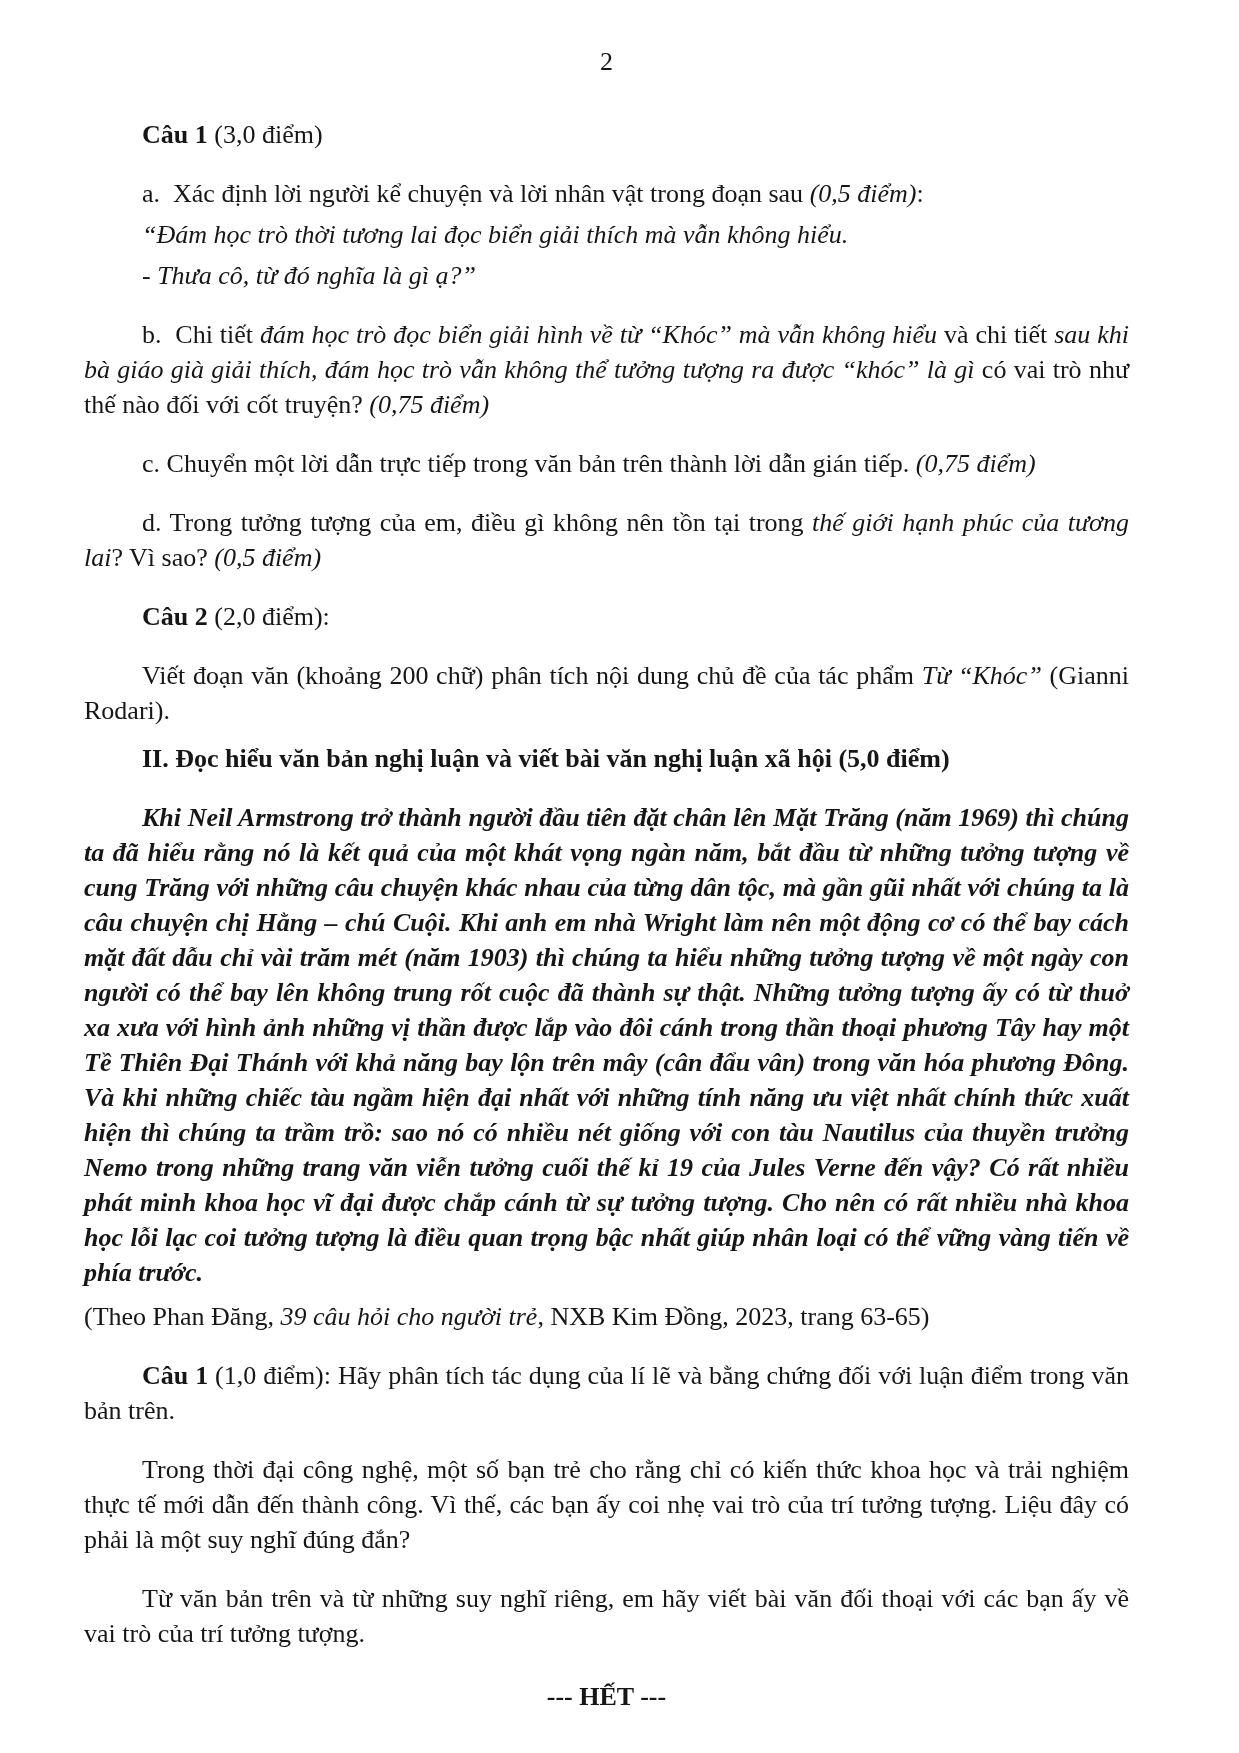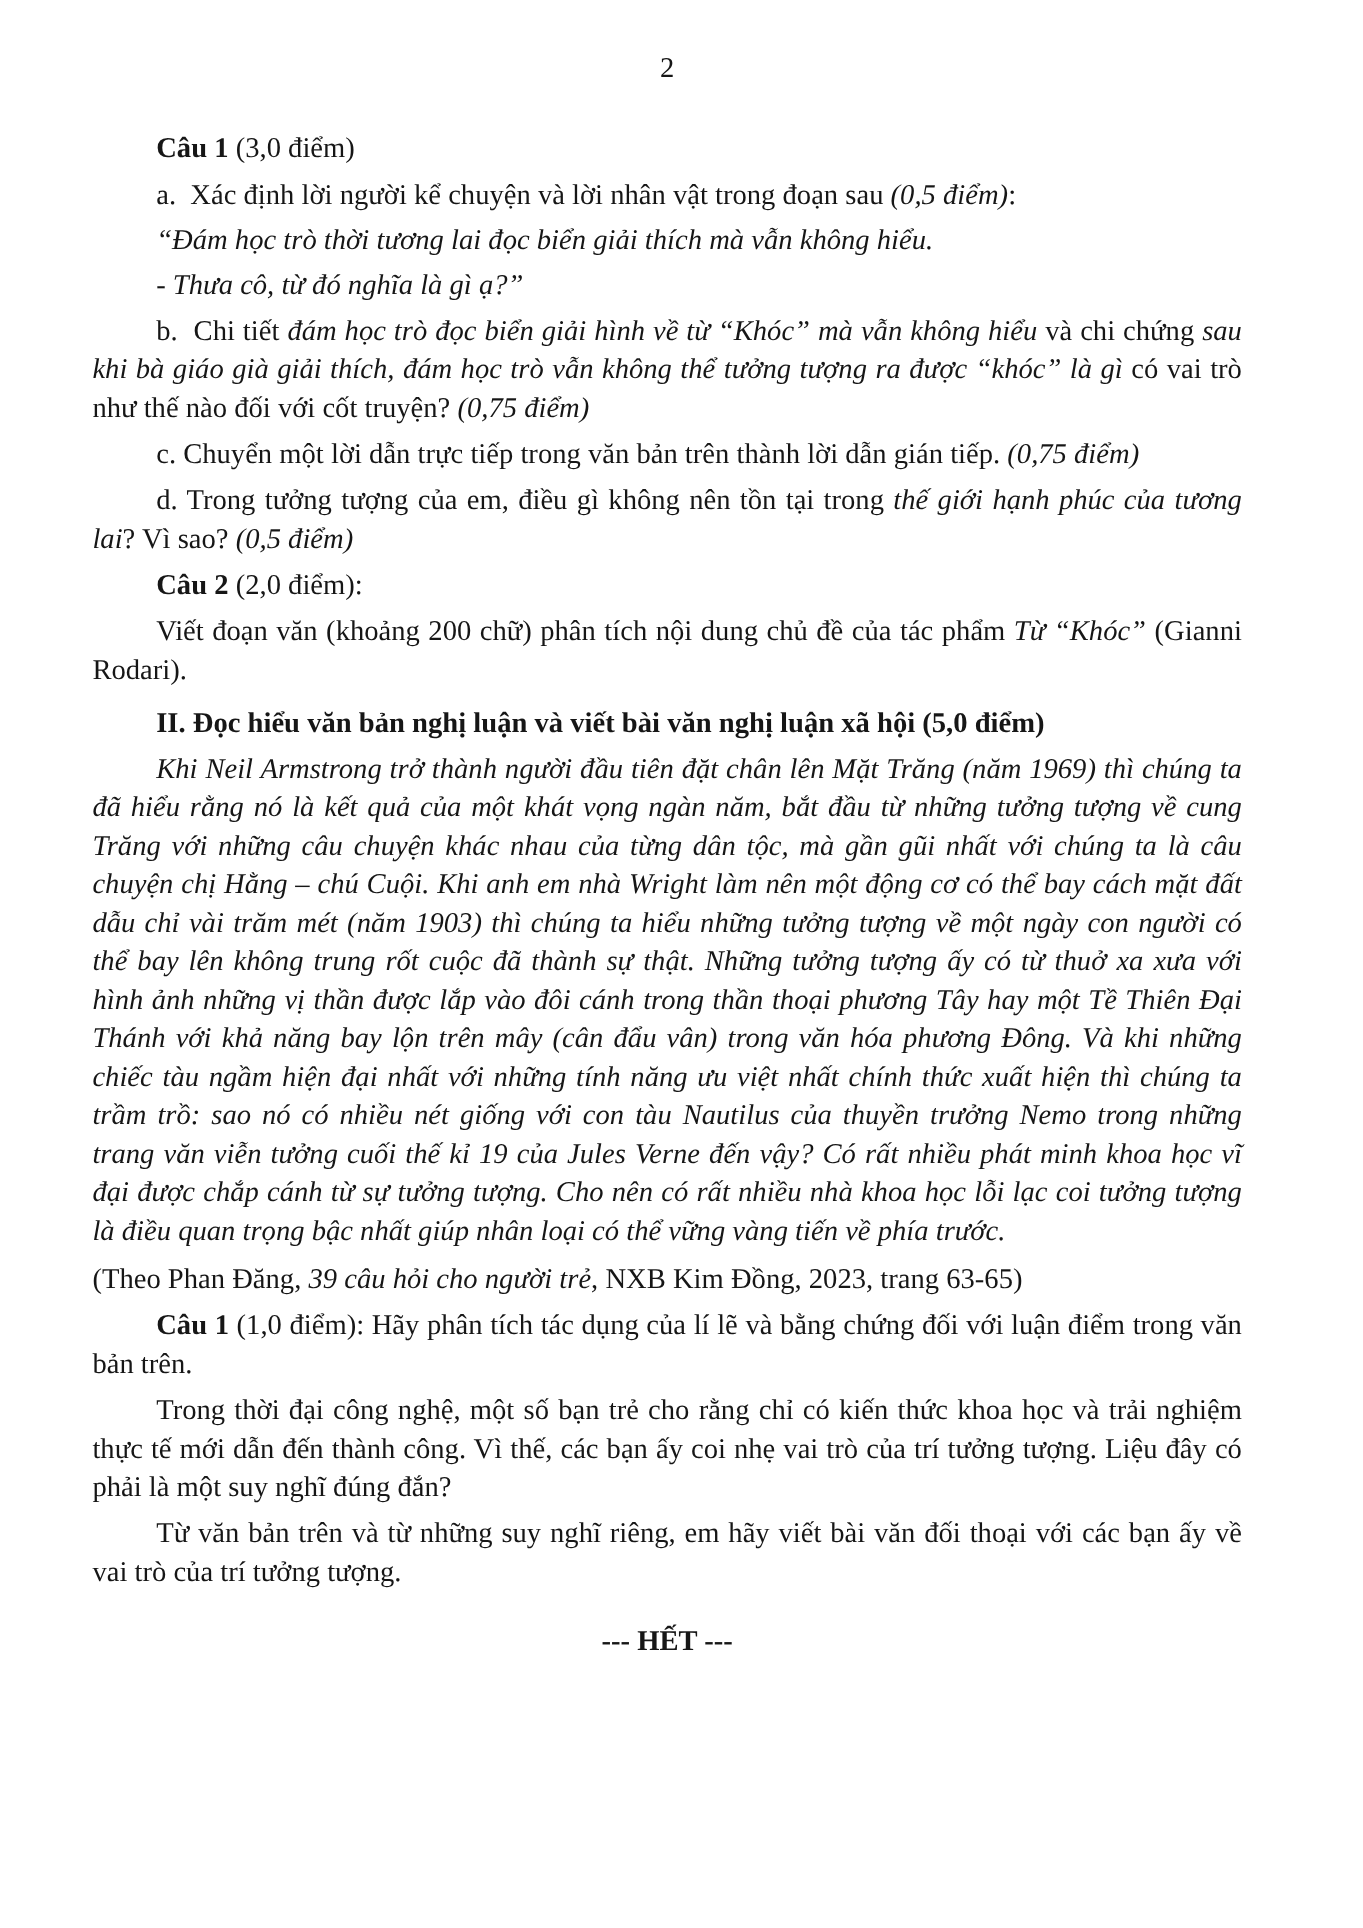--- a/index.html
+++ b/index.html
@@ -18,34 +18,35 @@
     font-size: 26px;
     padding: 44px 110px 40px 84px;
     overflow: hidden;
   }
   .page-number {
     text-align: center;
     line-height: 35px;
     margin: 0 0 38px 0;
   }
   p.para {
-    margin: 7px 0 0 0;
+    margin: 24px 0 0 0;
     line-height: 35px;
     text-align: justify;
     text-indent: 58px;
   }
   p.quote-line {
     margin: 6px 0 0 0;
   }
   p.section-heading {
     font-weight: bold;
     margin-top: 13px;
   }
   p.passage {
     font-style: italic;
+    font-weight: bold;
   }
   p.citation {
     text-align: left;
     text-indent: 0;
     margin-top: 9px;
   }
   p.end-marker {
     text-align: center;
     text-indent: 0;
     font-weight: bold;
@@ -61,21 +62,21 @@
   <div class="page-number">2</div>
 
   <p class="para"><b>Câu 1</b><span> (3,0 điểm)</span></p>
 
   <p class="para"><span>a.&nbsp;&nbsp;Xác định lời người kể chuyện và lời nhân vật trong đoạn sau </span><i>(0,5 điểm)</i><span>:</span></p>
 
   <p class="para quote-line"><i>“Đám học trò thời tương lai đọc biển giải thích mà vẫn không hiểu.</i></p>
 
   <p class="para quote-line"><i>- Thưa cô, từ đó nghĩa là gì ạ?”</i></p>
 
-  <p class="para"><span>b.&nbsp;&nbsp;Chi tiết </span><i>đám học trò đọc biển giải hình về từ “Khóc” mà vẫn không hiểu</i><span> và chi chứng </span><i>sau khi bà giáo già giải thích, đám học trò vẫn không thể tưởng tượng ra được “khóc” là gì</i><span> có vai trò như thế nào đối với cốt truyện? </span><i>(0,75 điểm)</i></p>
+  <p class="para"><span>b.&nbsp;&nbsp;Chi tiết </span><i>đám học trò đọc biển giải hình về từ “Khóc” mà vẫn không hiểu</i><span> và chi tiết </span><i>sau khi bà giáo già giải thích, đám học trò vẫn không thể tưởng tượng ra được “khóc” là gì</i><span> có vai trò như thế nào đối với cốt truyện? </span><i>(0,75 điểm)</i></p>
 
   <p class="para"><span>c. Chuyển một lời dẫn trực tiếp trong văn bản trên thành lời dẫn gián tiếp. </span><i>(0,75 điểm)</i></p>
 
   <p class="para"><span>d. Trong tưởng tượng của em, điều gì không nên tồn tại trong </span><i>thế giới hạnh phúc của tương lai</i><span>? Vì sao? </span><i>(0,5 điểm)</i></p>
 
   <p class="para"><b>Câu 2</b><span> (2,0 điểm):</span></p>
 
   <p class="para"><span>Viết đoạn văn (khoảng 200 chữ) phân tích nội dung chủ đề của tác phẩm </span><i>Từ “Khóc”</i><span> (Gianni Rodari).</span></p>
 
   <p class="para section-heading">II. Đọc hiểu văn bản nghị luận và viết bài văn nghị luận xã hội (5,0 điểm)</p>

